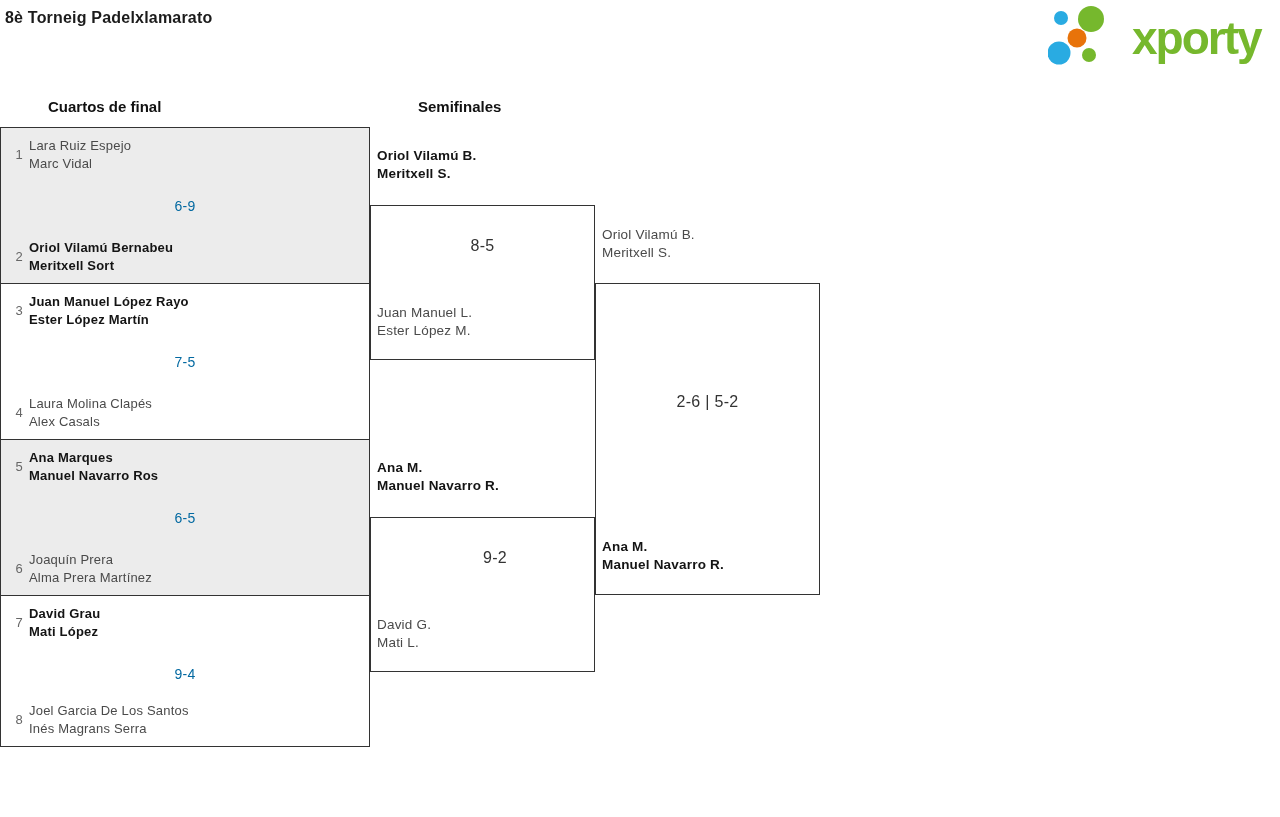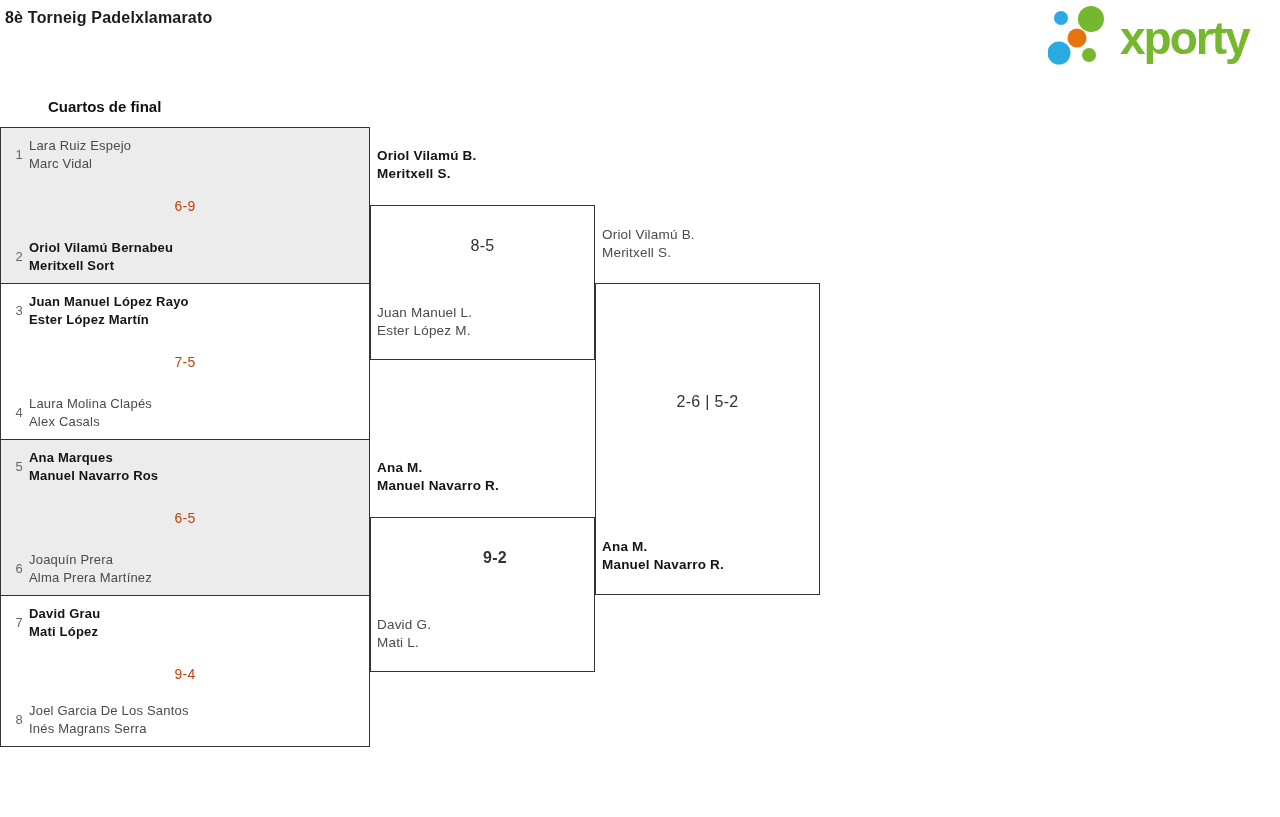--- a/index.html
+++ b/index.html
@@ -10,21 +10,21 @@
   }
 
   
   .title {
     position:absolute; left:5px; top:2px;
     font-size:16px; line-height:32px; font-weight:700; color:#1b1b1b;
     letter-spacing:0.2px;
   }
   .logo {
     position:absolute; left:1048px; top:4px; width:228px; height:72px;
-    display:flex; align-items:center; gap:4px; cursor:pointer;
+    display:flex; align-items:center; gap:16px; cursor:pointer;
   }
   .logo-text {
     font-size:46px; font-weight:800; color:#76b82d; letter-spacing:-2px;
     line-height:68px; transform:translateY(-2px);
   }
 
   
   .col-header {
     position:absolute; top:97px; font-size:15px; font-weight:700; color:#111;
     text-align:left; line-height:20px;padding-left:48px;
@@ -50,21 +50,21 @@
   .row.bottom { bottom:9px; }
   .seed {
     width:20px; font-size:13px; color:#666;
     display:flex; align-items:center; justify-content:center; flex:0 0 20px;
   }
   .names { font-size:13px; line-height:17.5px; color:#4a4a4a; letter-spacing:0.2px; }
   .names.w { font-weight:700; color:#141414; }
 
   .score-qf {
     position:absolute; top:70px; left:0; width:100%; text-align:center;
-    font-size:14px; color:#c2410c; letter-spacing:0.3px;
+    font-size:14px; color:#0369a1; letter-spacing:0.3px;
   }
 
   
   .bracket-box {
     position:absolute; border:1px solid #333; background:transparent;
   }
   .sf-box-1 { left:370px; top:205px; width:225px; height:155px; }
   .sf-box-2 { left:370px; top:517px; width:225px; height:155px; }
   .final-box { left:595px; top:283px; width:225px; height:312px; }
 
@@ -78,21 +78,21 @@
   .t-sf1b { left:377px; top:304px; }
   .t-sf2a { left:377px; top:459px; }
   .t-sf2b { left:377px; top:616px; }
   .t-fa  { left:602px; top:226px; }
   .t-fb  { left:602px; top:538px; }
 
   .score-float {
     position:absolute; text-align:center; font-size:16px; color:#333; letter-spacing:0.3px;
   }
   .s-sf1 { left:370px; width:225px; top:237px; }
-  .s-sf2 { left:370px; width:250px; top:549px;font-weight:bold; }
+  .s-sf2 { left:370px; width:250px; top:549px; }
   .s-f   { left:595px; width:225px; top:393px; }
 </style>
 </head>
 <body>
 
 <div class="page">
 
   <div class="title">
     <div>8è Torneig Padelxlamarato</div>
   </div>
@@ -104,20 +104,21 @@
         <circle cx="43" cy="15" r="13" fill="#76b82d"></circle>
         <circle cx="29" cy="34" r="9.5" fill="#e8730a"></circle>
         <circle cx="11" cy="49" r="11.5" fill="#29abe2"></circle>
         <circle cx="41" cy="51" r="7" fill="#76b82d"></circle>
       </svg>
     </span>
     <span class="logo-text">xporty</span>
   </div>
 
   <div class="col-header c1">Cuartos de final</div>
+  <div class="col-header c2">Semifinales</div>
 
   <div class="match-qf shade m0">
     <div class="row top">
       <span class="seed">1</span>
       <span class="names">
         <div>Lara Ruiz Espejo</div>
         <div>Marc Vidal</div>
       </span>
     </div>
     <div class="score-qf">6-9</div>

